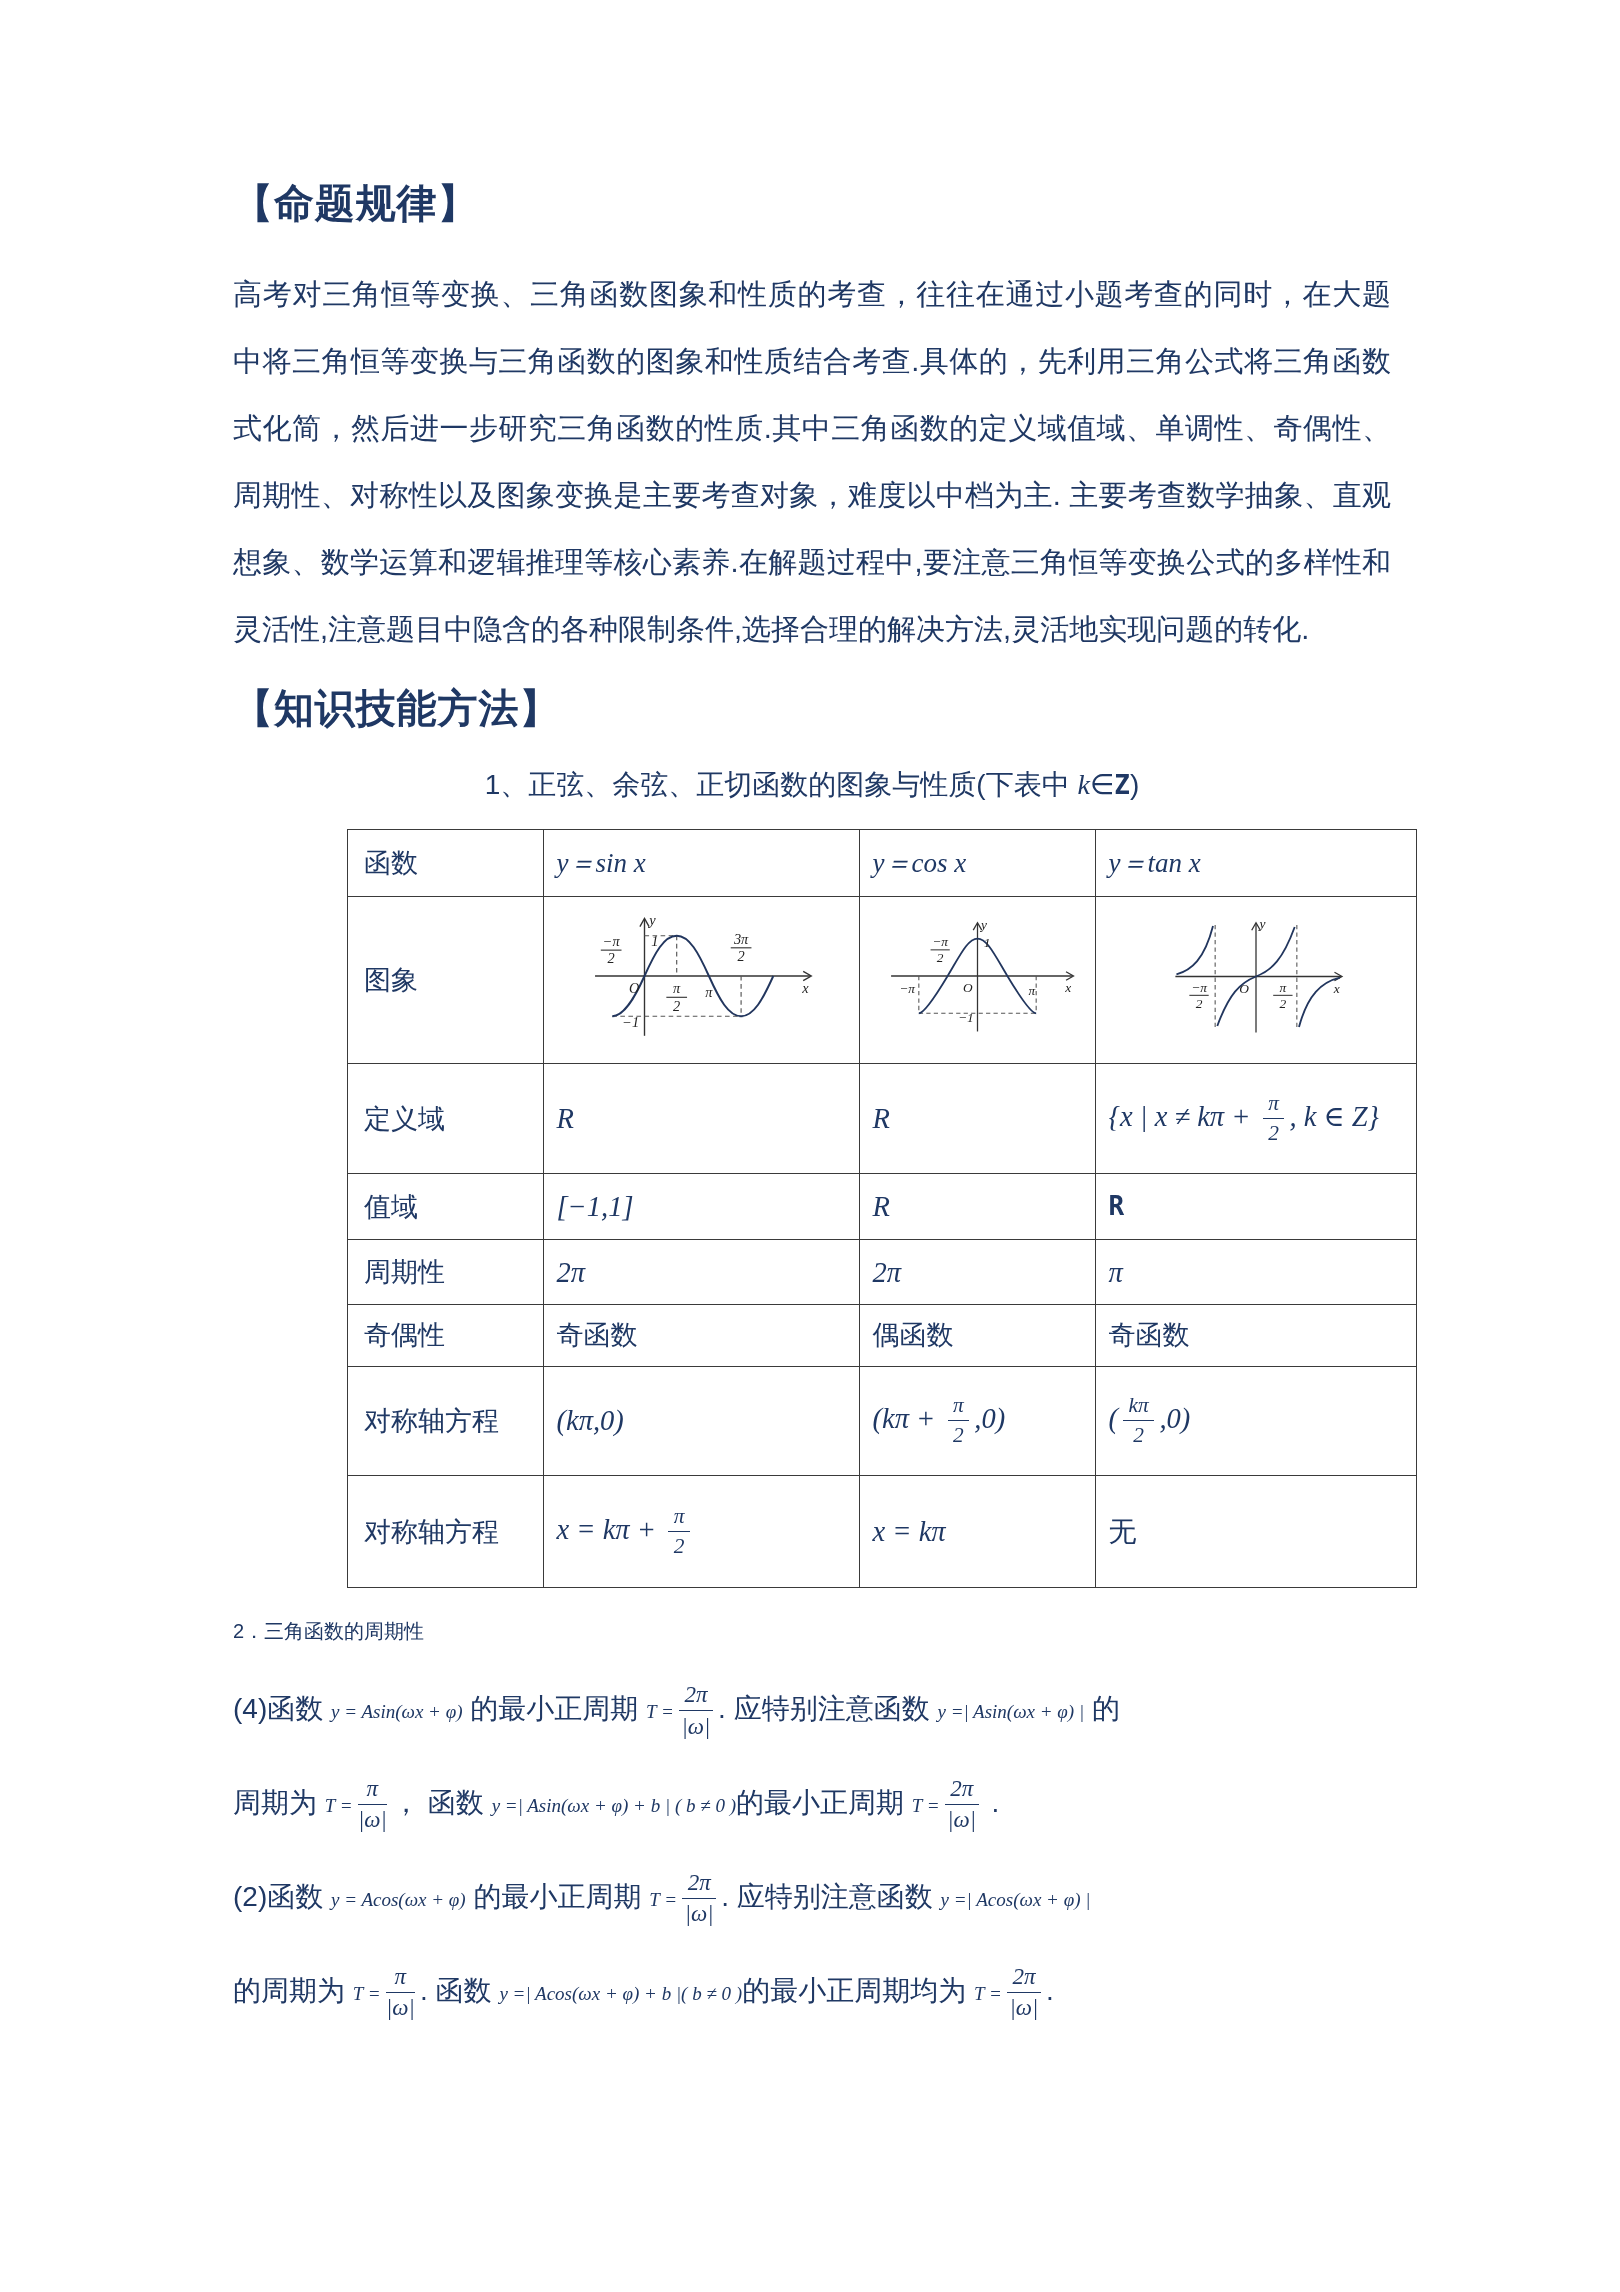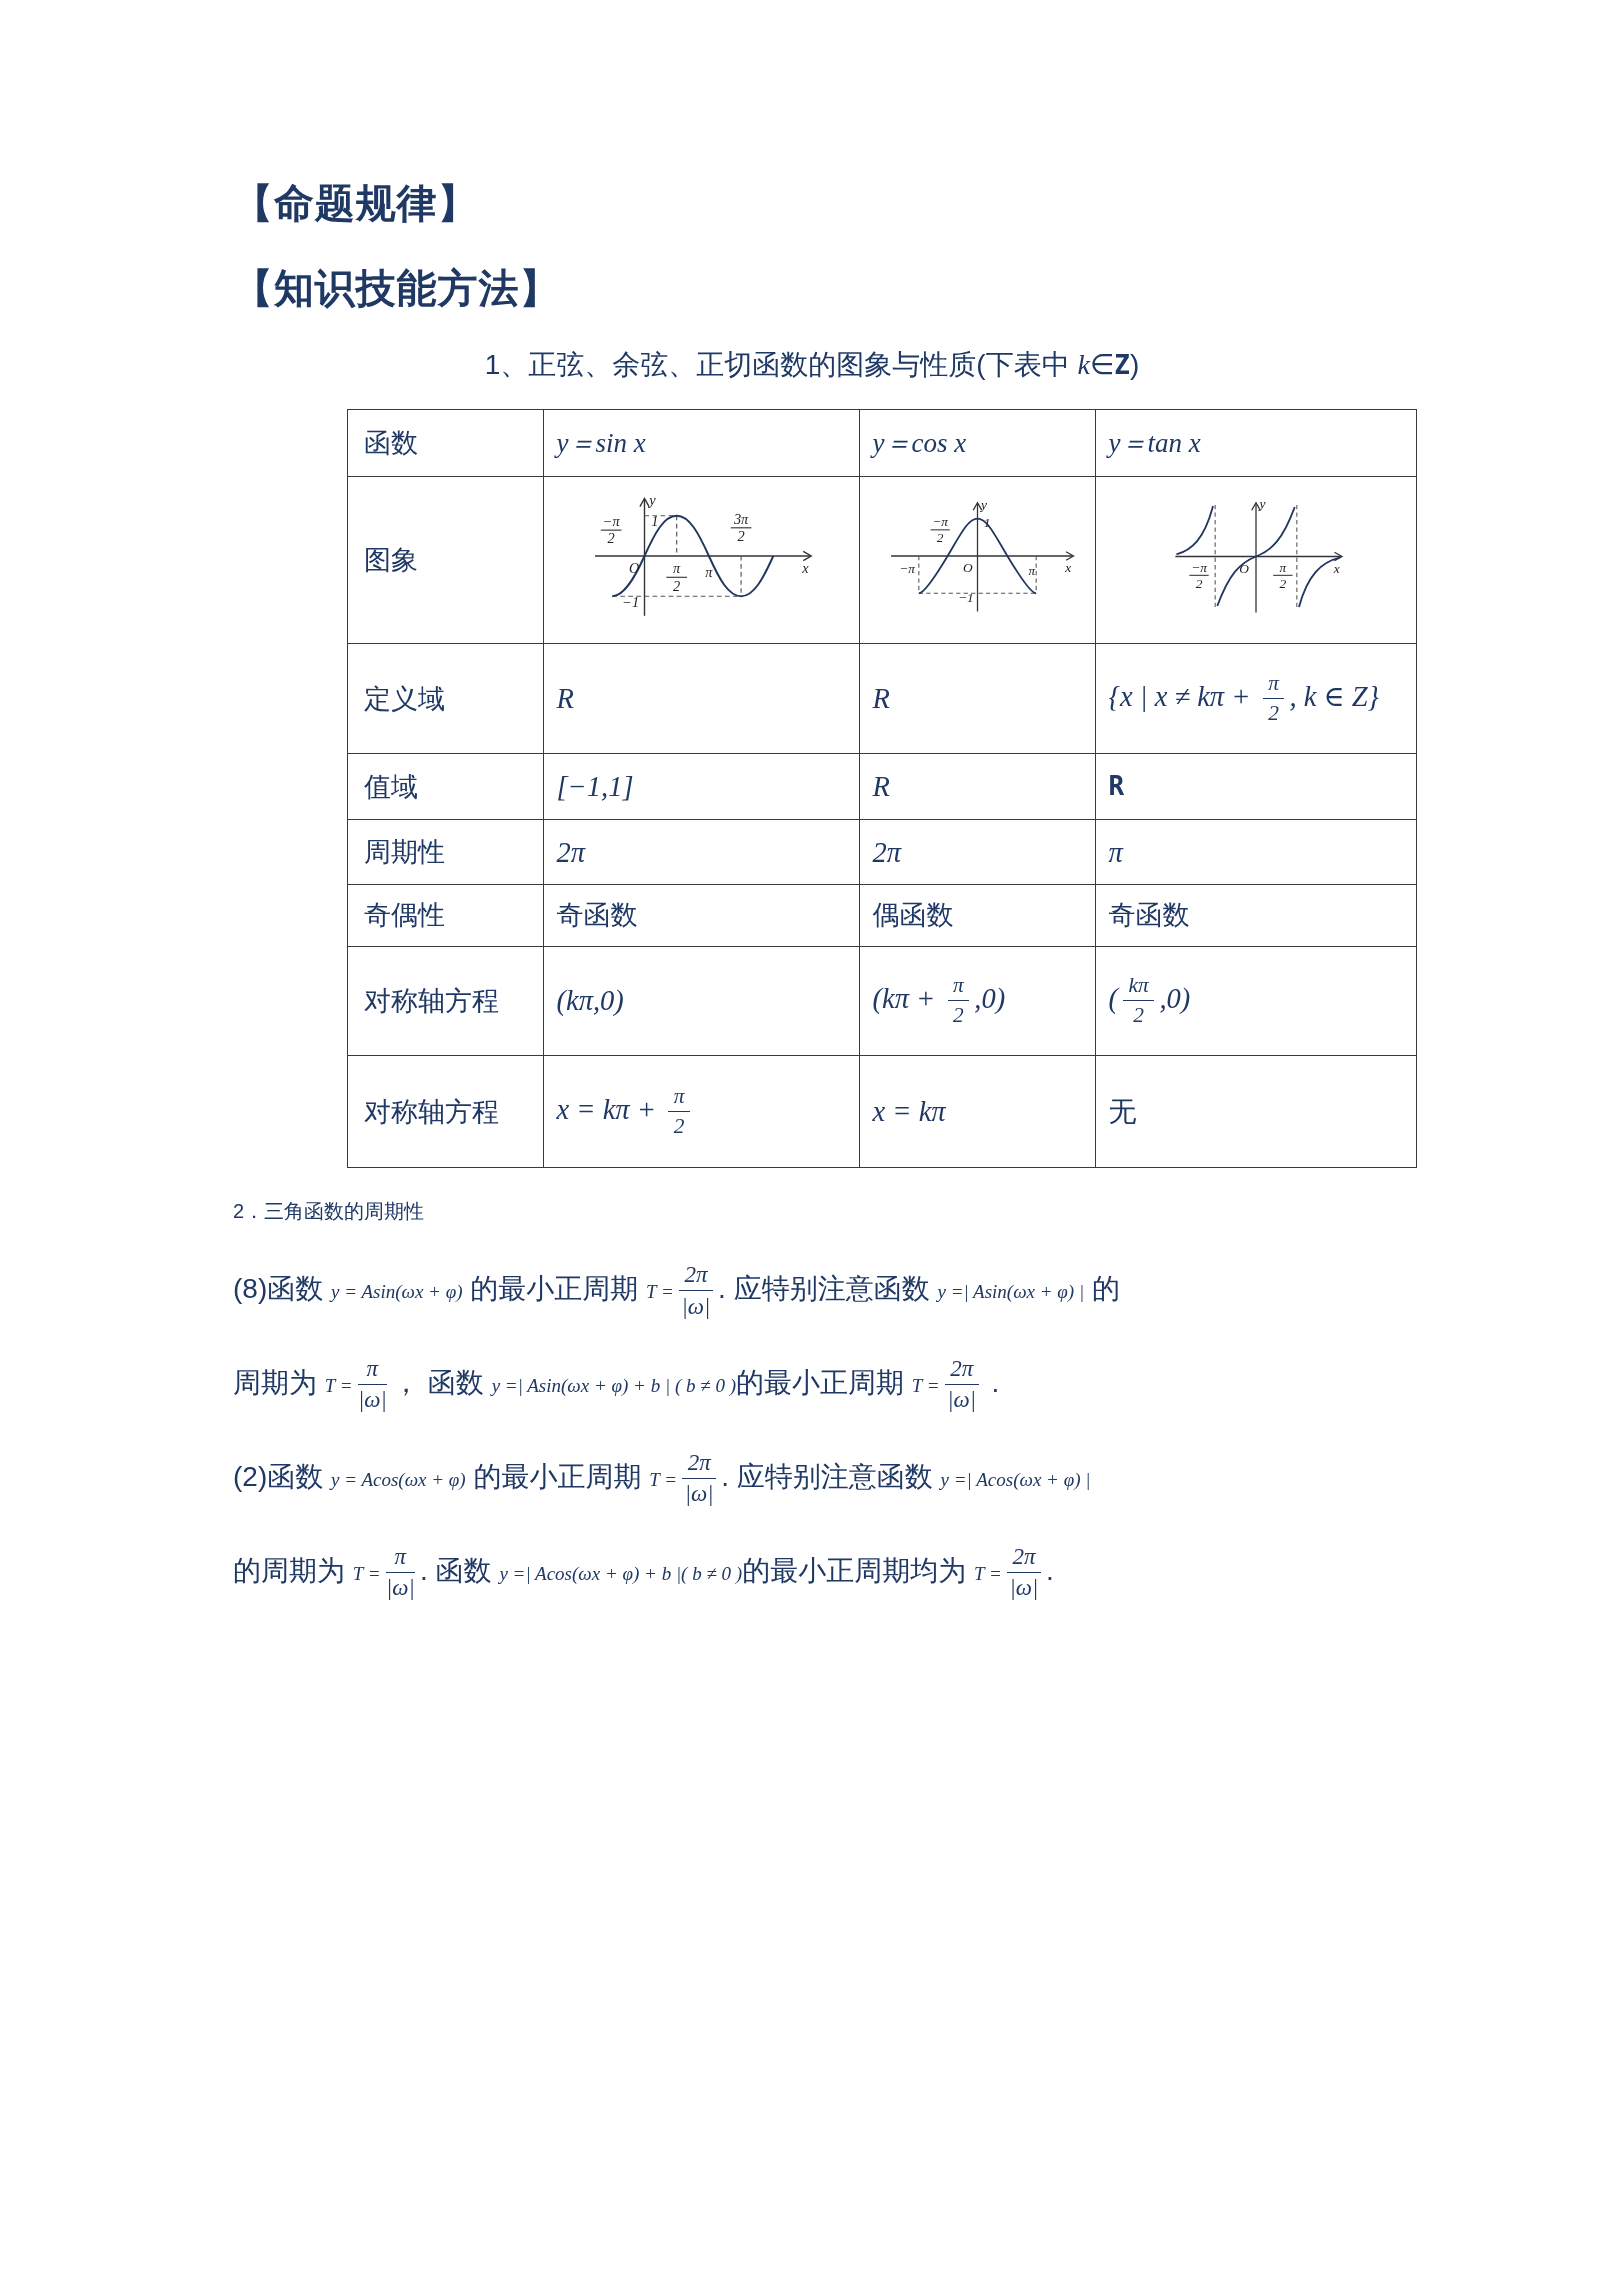--- a/index.html
+++ b/index.html
@@ -86,20 +86,21 @@
   .gfracline{stroke:#222;stroke-width:0.9;}
 </style>
 </head>
 <body>
 
 <div class="page">
 
 
   <h2 class="section-heading">【命题规律】</h2>
 
+  <p class="intro">高考对三角恒等变换、三角函数图象和性质的考查，往往在通过小题考查的同时，在大题中将三角恒等变换与三角函数的图象和性质结合考查.具体的，先利用三角公式将三角函数式化简，然后进一步研究三角函数的性质.其中三角函数的定义域值域、单调性、奇偶性、周期性、对称性以及图象变换是主要考查对象，难度以中档为主. 主要考查数学抽象、直观想象、数学运算和逻辑推理等核心素养.在解题过程中,要注意三角恒等变换公式的多样性和灵活性,注意题目中隐含的各种限制条件,选择合理的解决方法,灵活地实现问题的转化.</p>
 
   <h2 class="section-heading">【知识技能方法】</h2>
 
   <p class="item-line"><span class="txt">1、正弦、余弦、正切函数的图象与性质(下表中 </span><span class="math">k</span><span class="txt">∈</span><span class="mbold">Z</span><span class="txt">)</span></p>
 
   <table class="props-table">
     <colgroup>
       <col style="width:196px">
         <col style="width:316px">
         <col style="width:236px">
@@ -228,19 +229,19 @@
         <td class="lbl">对称轴方程</td>
         <td><span class="math">x = kπ + </span><span class="frac"><span class="num">π</span><span class="den">2</span></span></td>
         <td><span class="math">x = kπ</span></td>
         <td><span class="txt">无</span></td>
       </tr>
     </tbody>
   </table>
 
   <p class="item2-line">2．三角函数的周期性</p>
 
-  <div class="formula-line"><span class="txt">(8)函数 </span><span class="math">y = Asin(ωx + φ)</span><span class="txt"> 的最小正周期 </span><span class="math">T =</span><span class="frac"><span class="num">2π</span><span class="den">|ω|</span></span><span class="txt">. 应特别注意函数 </span><span class="math">y =| Asin(ωx + φ) |</span><span class="txt"> 的</span></div>
+  <div class="formula-line"><span class="txt">(4)函数 </span><span class="math">y = Asin(ωx + φ)</span><span class="txt"> 的最小正周期 </span><span class="math">T =</span><span class="frac"><span class="num">2π</span><span class="den">|ω|</span></span><span class="txt">. 应特别注意函数 </span><span class="math">y =| Asin(ωx + φ) |</span><span class="txt"> 的</span></div>
   <div class="formula-line"><span class="txt">周期为 </span><span class="math">T =</span><span class="frac"><span class="num">π</span><span class="den">|ω|</span></span><span class="txt">， 函数 </span><span class="math">y =| Asin(ωx + φ) + b |</span><span class="math"> ( b ≠ 0 )</span><span class="txt">的最小正周期 </span><span class="math">T =</span><span class="frac"><span class="num">2π</span><span class="den">|ω|</span></span><span class="txt"> .</span></div>
   <div class="formula-line"><span class="txt">(2)函数 </span><span class="math">y = Acos(ωx + φ)</span><span class="txt"> 的最小正周期 </span><span class="math">T =</span><span class="frac"><span class="num">2π</span><span class="den">|ω|</span></span><span class="txt">.  应特别注意函数 </span><span class="math">y =| Acos(ωx + φ) |</span></div>
   <div class="formula-line"><span class="txt">的周期为 </span><span class="math">T =</span><span class="frac"><span class="num">π</span><span class="den">|ω|</span></span><span class="txt">.  函数 </span><span class="math">y =| Acos(ωx + φ) + b |</span><span class="math">( b ≠ 0 )</span><span class="txt">的最小正周期均为 </span><span class="math">T =</span><span class="frac"><span class="num">2π</span><span class="den">|ω|</span></span><span class="txt">.</span></div>
 
 </div>
 
 
 </body></html>

